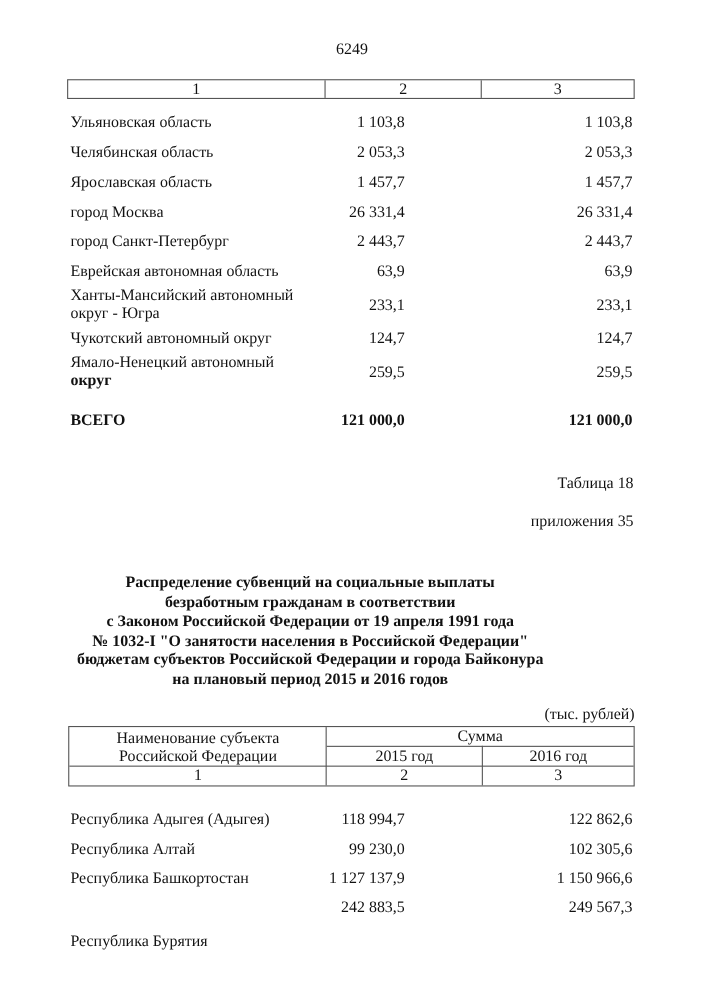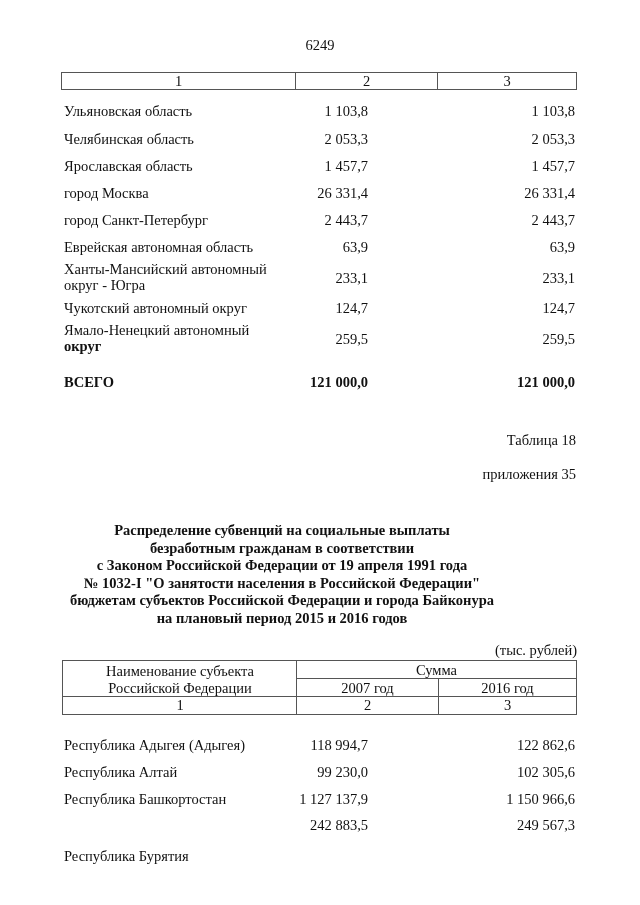--- a/index.html
+++ b/index.html
@@ -110,21 +110,21 @@
 </div>
 
 <div class="abs units" style="top:642px;">(тыс. рублей)</div>
 
 <div class="hdr2">
   <span class="t" style="left:0;width:234px;top:19px;">Российской Федерации</span>
   <span class="t" style="left:0;width:234px;top:2px;">Наименование субъекта</span>
   <span class="vline" style="left:233px;top:0;height:53px;"></span>
   <span class="t" style="left:234px;width:279px;top:1px;">Сумма</span>
   <span class="line" style="left:234px;width:279px;top:17px;"></span>
-  <span class="t" style="left:234px;width:141px;top:19px;">2007 год</span>
+  <span class="t" style="left:234px;width:141px;top:19px;">2015 год</span>
   <span class="vline" style="left:375px;top:17px;height:36px;"></span>
   <span class="t" style="left:376px;width:137px;top:19px;">2016 год</span>
   <span class="line" style="left:0;width:513px;top:35px;"></span>
   <span class="t" style="left:0;width:234px;top:36px;">1</span>
   <span class="t" style="left:234px;width:141px;top:36px;">2</span>
   <span class="t" style="left:376px;width:137px;top:36px;">3</span>
 </div>
 
 <div>
   <span class="abs row-name" style="top:737px;">Республика Адыгея (Адыгея)</span>

